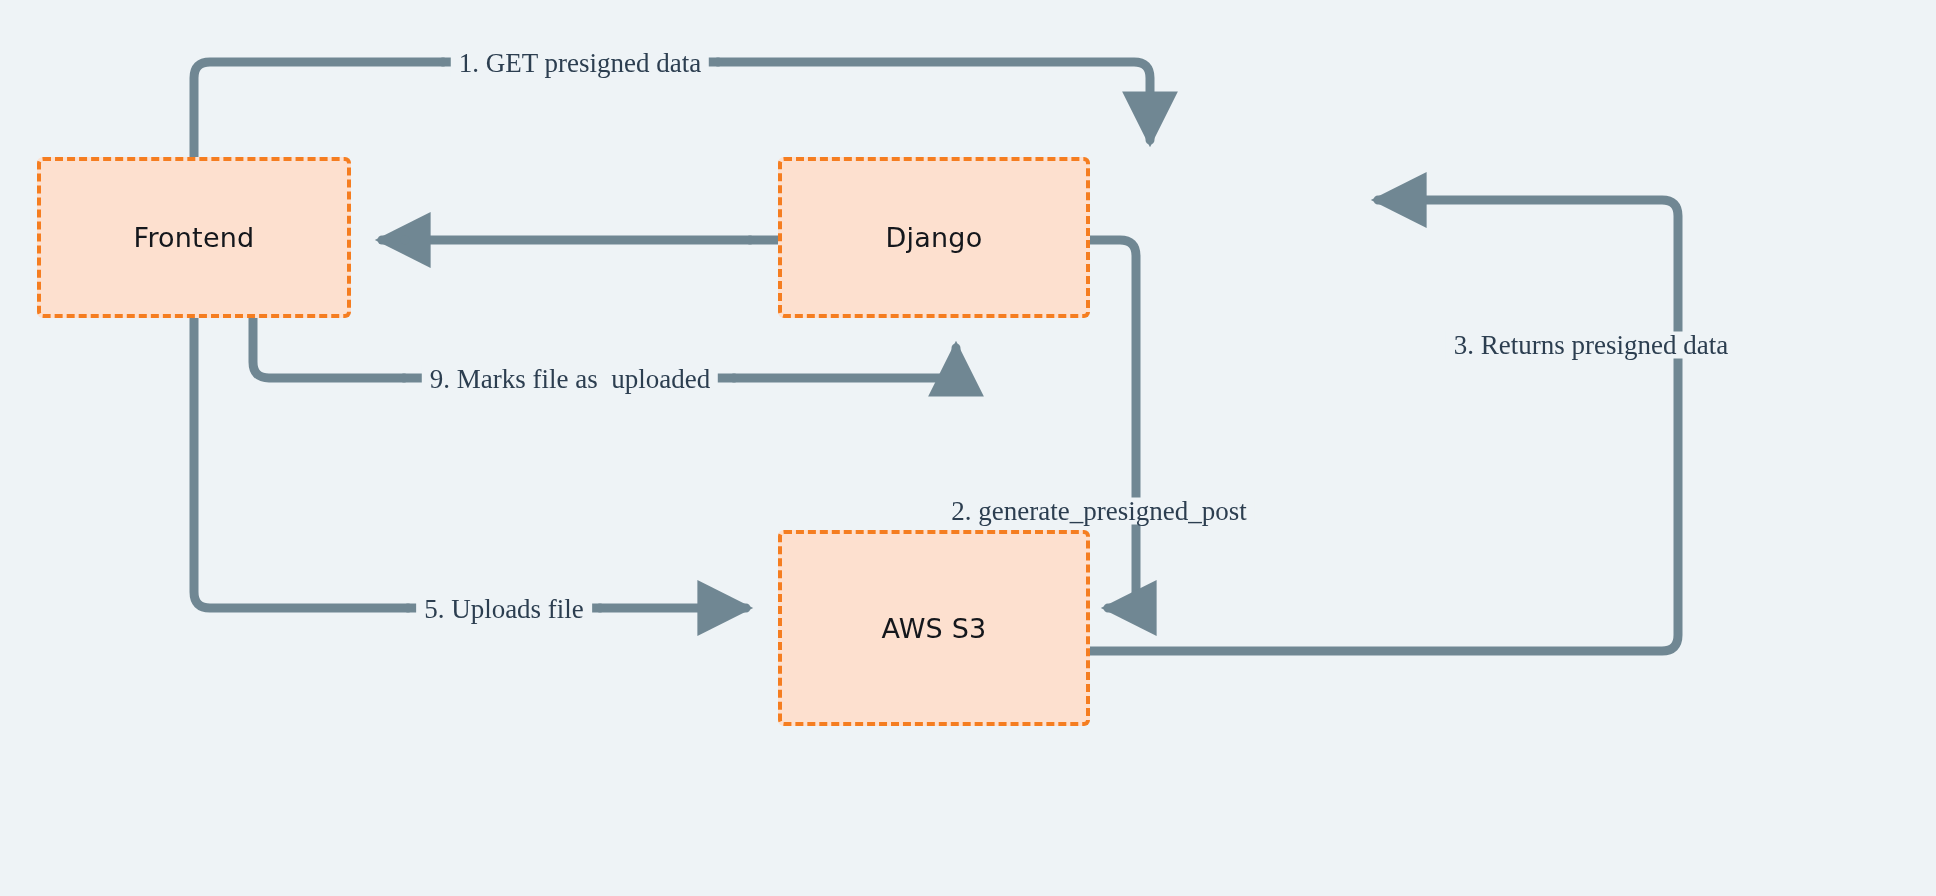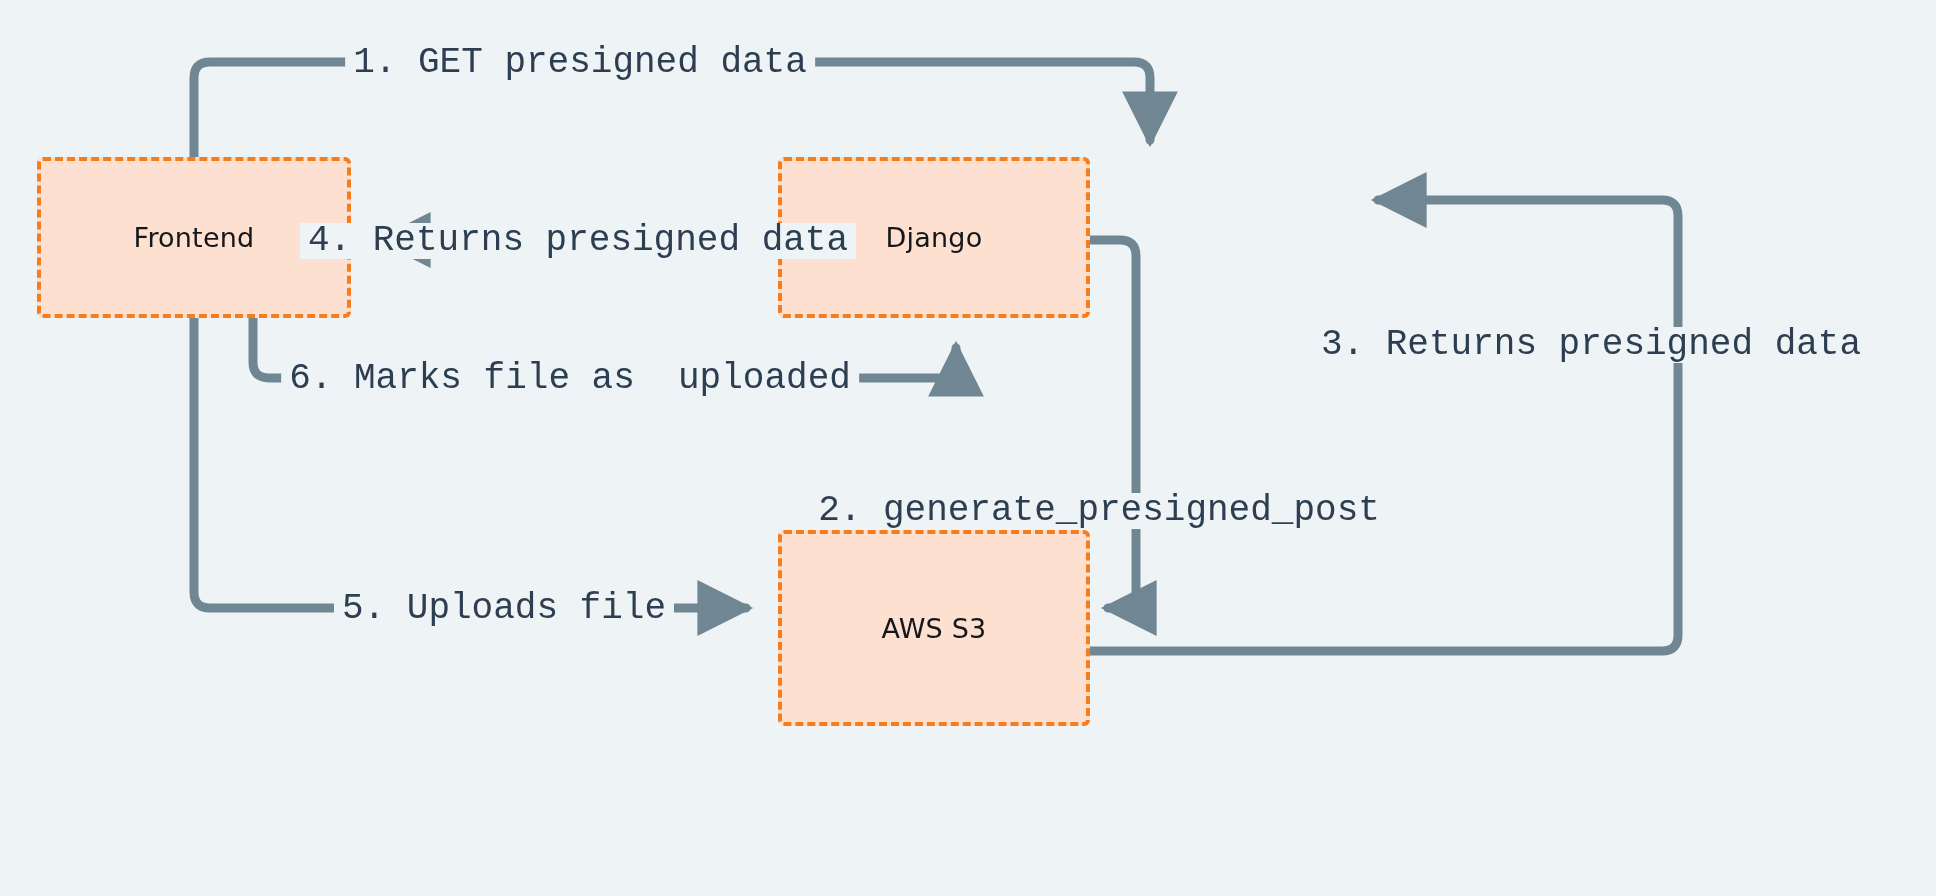--- a/index.html
+++ b/index.html
@@ -39,23 +39,23 @@
   }
   .node-label {
     font-size: 27px;
     color: #14171c;
     font-family: "DejaVu Sans", sans-serif;
     letter-spacing: 0.2px;
     white-space: pre;
   }
   .edge-label {
     position: absolute;
-    font-size: 36px;
+    font-size: 27px;
     color: #2c3e50;
-    font-family: Liberation Mono, monospace;
+    font-family: Liberation Serif, serif;
     white-space: pre;
     background: #eef3f6;
     padding: 0 8px;
     line-height: 1;
     z-index: 4;
     transform: translate(-50%, -50%);
   }
 </style>
 </head>
 <body>
@@ -110,19 +110,18 @@
   <div class="node" style="left:778px; top:530px; width:312px; height:196px;">
     <span class="node-label">AWS S3</span>
   </div>
 
   <div class="edge-label" style="left:580px; top:63px;">1. GET presigned data</div>
 
   <div class="edge-label" style="left:1099px; top:511px;">2. generate_presigned_post</div>
 
   <div class="edge-label" style="left:1591px; top:345px;">3. Returns presigned data</div>
 
-  <div class="edge-label" style="left:578px; top:241px;">4. Returns presigned data</div>
 
   <div class="edge-label" style="left:504px; top:609px;">5. Uploads file</div>
 
-  <div class="edge-label" style="left:570px; top:379px;">6. Marks file as  uploaded</div>
+  <div class="edge-label" style="left:570px; top:379px;">9. Marks file as  uploaded</div>
 
 </div>
 
 </body></html>

